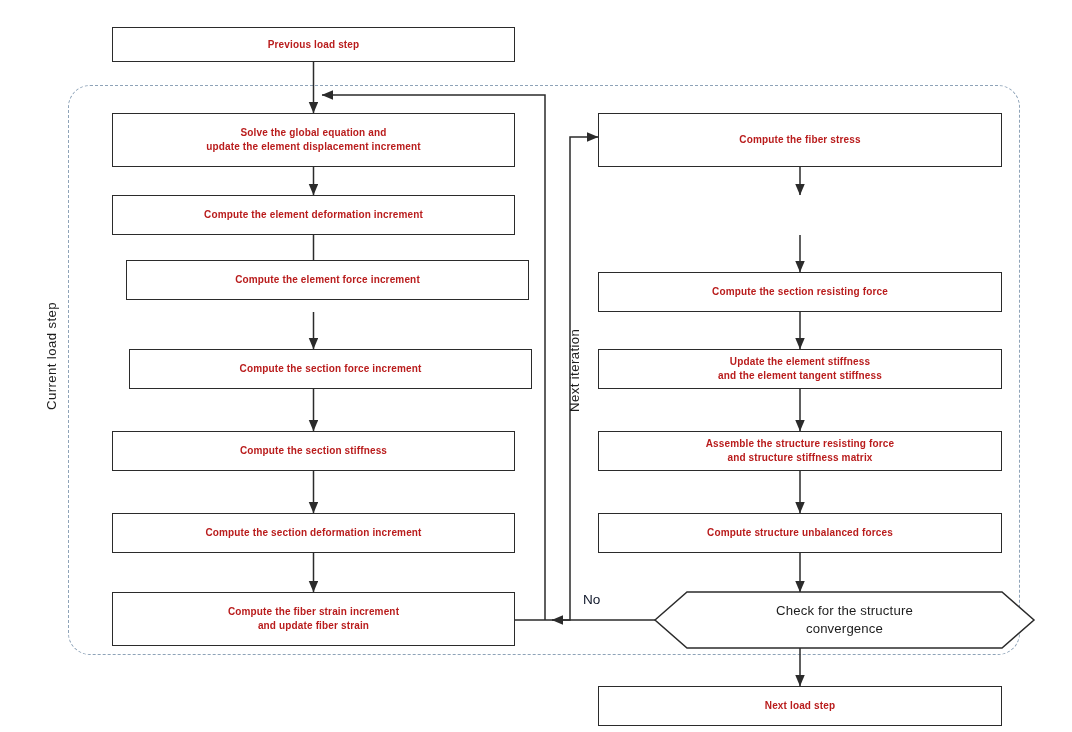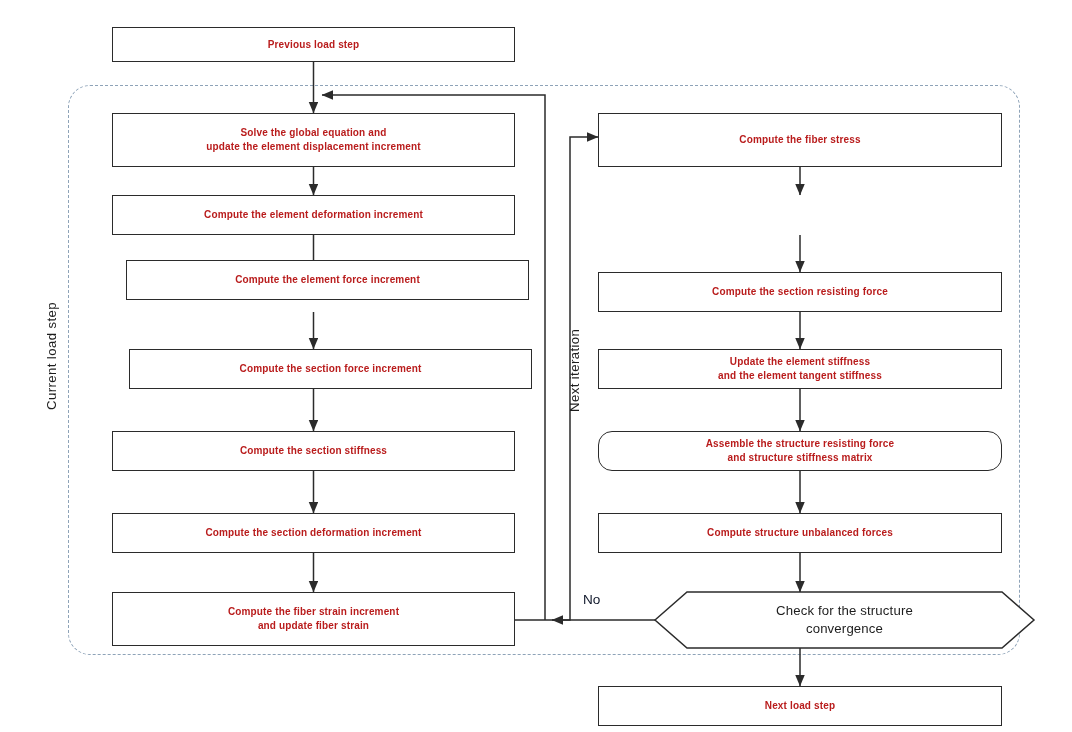--- a/index.html
+++ b/index.html
@@ -136,21 +136,21 @@
 and update fiber strain</div>
 
   <div class="node" style="left:598px; top:113px; width:404px; height:54px;">Compute the fiber stress</div>
 
 
   <div class="node" style="left:598px; top:272px; width:404px; height:40px;">Compute the section resisting force</div>
 
   <div class="node" style="left:598px; top:349px; width:404px; height:40px;">Update the element stiffness
 and the element tangent stiffness</div>
 
-  <div class="node" style="left:598px; top:431px; width:404px; height:40px;border-radius:14px;">Assemble the structure resisting force
+  <div class="node" style="left:598px; top:431px; width:404px; height:40px;">Assemble the structure resisting force
 and structure stiffness matrix</div>
 
   <div class="node" style="left:598px; top:513px; width:404px; height:40px;">Compute structure unbalanced forces</div>
 
   <div class="hexnode" style="left:687px; top:592px; width:315px; height:56px;">Check for the structure
 convergence</div>
 
   <div class="node" style="left:598px; top:686px; width:404px; height:40px;">Next load step</div>
 
   <div class="vlabel" style="left:44px; top:410px; transform: rotate(-90deg);">Current load step</div>

